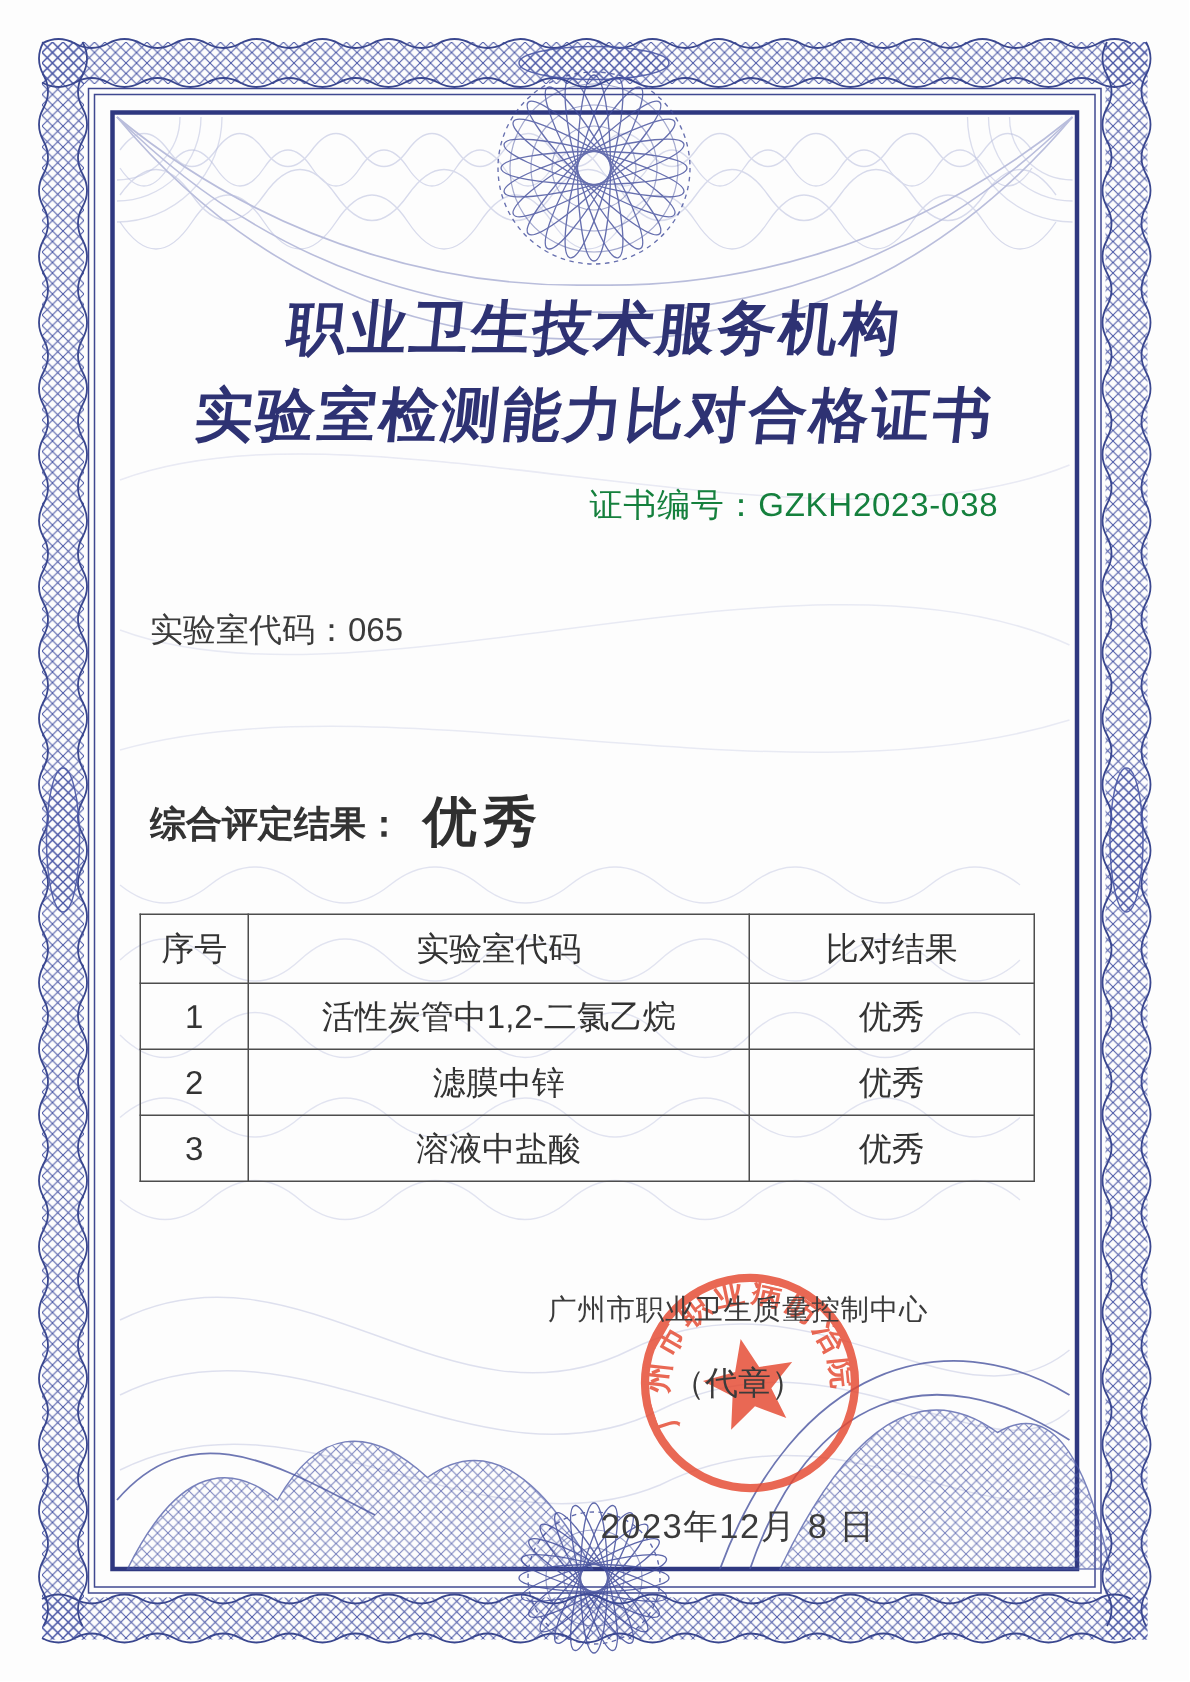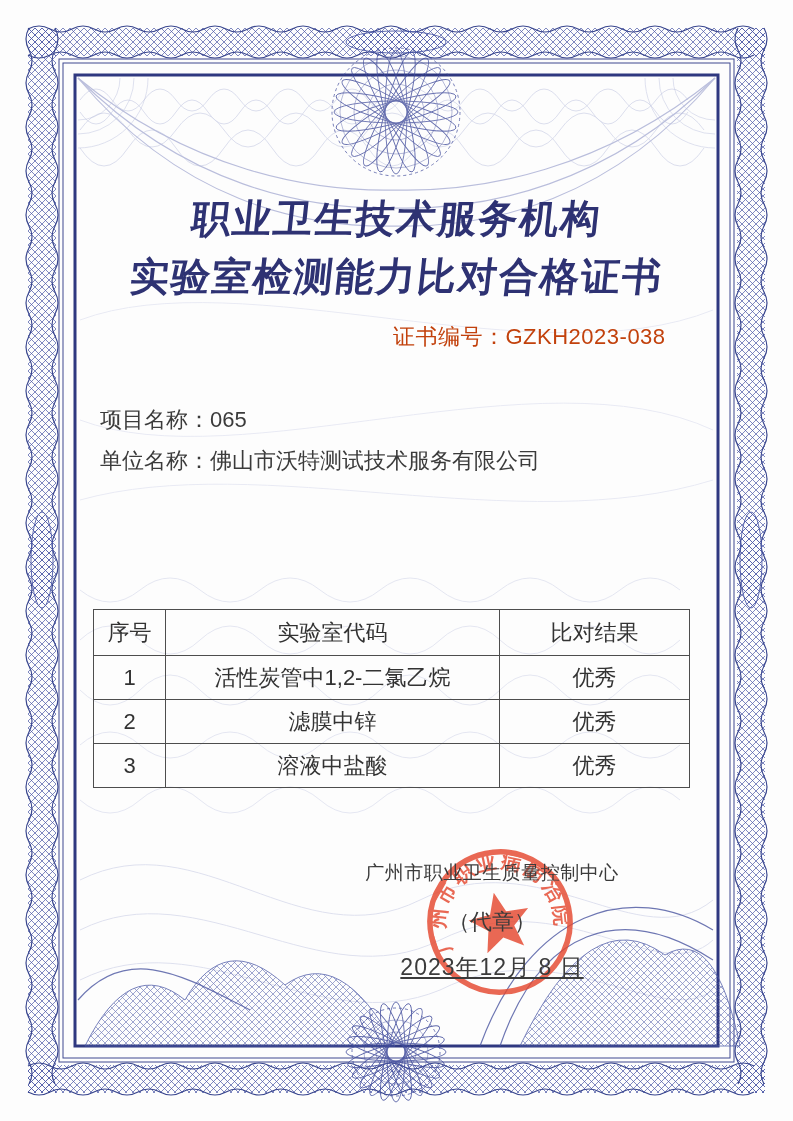--- a/index.html
+++ b/index.html
@@ -14,21 +14,21 @@
   .bg{position:absolute;left:0;top:0;width:793px;height:1121px;}
   .abs{position:absolute;white-space:nowrap;}
   .title{
     left:0;width:793px;text-align:center;
     font-size:39px;font-weight:bold;color:#2e3273;
     letter-spacing:2px;
     transform:skewX(-6deg);
   }
   .title.l1{top:192px;}
   .title.l2{top:250px;}
-  .certno{left:393px;top:322px;font-size:22px;color:#c2410c;letter-spacing:.5px;}
+  .certno{left:393px;top:322px;font-size:22px;color:#15803d;letter-spacing:.5px;}
   .field{left:100px;font-size:22px;color:#3b3b3b;}
   .field.f0{top:405px;}
   .field.f1{top:446px;}
   .field.f2{top:487px;}
   .result{left:100px;top:524px;}
   .result .rlabel{font-size:24px;font-weight:bold;color:#333;vertical-align:baseline;}
   .result .rvalue{font-size:36px;font-weight:bold;color:#2f2f2f;margin-left:14px;vertical-align:-3px;letter-spacing:4px;}
   table.cmp{
     position:absolute;left:93px;top:609px;
     width:596px;border-collapse:collapse;table-layout:fixed;
@@ -37,21 +37,21 @@
   table.cmp th,table.cmp td{
     border:1.5px solid #4d4d4d;text-align:center;vertical-align:middle;
     font-weight:normal;padding:0;background:transparent;
   }
   table.cmp th{height:45px;}
   table.cmp td{height:43px;}
   col.c0{width:72px;}col.c1{width:334px;}col.c2{width:190px;}
   .footer-line{transform:translateX(-50%);left:492px;color:#3b3b3b;}
   .issuer{top:860px;font-size:19px;letter-spacing:.5px;}
   .issuer-note{top:907px;font-size:22px;text-align:center;}
-  .issue-date{top:952px;font-size:23px;letter-spacing:1px;text-decoration:underline;}
+  .issue-date{top:1002px;font-size:23px;letter-spacing:1px;}
 </style>
 </head>
 <body>
 
 <div class="page">
 
   <svg class="bg" viewBox="0 0 793 1121" xmlns="http://www.w3.org/2000/svg">
     <defs>
       <pattern id="net" patternUnits="userSpaceOnUse" width="7" height="7">
         <path d="M0,0L7,7M7,0L0,7" stroke="#4b58a6" stroke-width="0.7" fill="none"></path>
@@ -187,26 +187,26 @@
   </svg>
 
   <div class="abs title l1">职业卫生技术服务机构</div>
   <div class="abs title l2">实验室检测能力比对合格证书</div>
 
   <div class="abs certno">
     <span>证书编号：</span><span>GZKH2023-038</span>
   </div>
 
   <div class="abs field f0">
-    <span>项目名称：</span><span>065</span>
+    <span>实验室代码：</span><span>065</span>
   </div>
-  <div class="abs field f1">
-    <span>单位名称：</span><span>佛山市沃特测试技术服务有限公司</span>
+
+  <div class="abs result">
+    <span class="rlabel">综合评定结果：</span><span class="rvalue">优秀</span>
   </div>
-
 
   <table class="cmp">
     <colgroup>
         <col class="c0">
         <col class="c1">
         <col class="c2">
       </colgroup>
     <thead>
       <tr>
         <th>序号</th>

